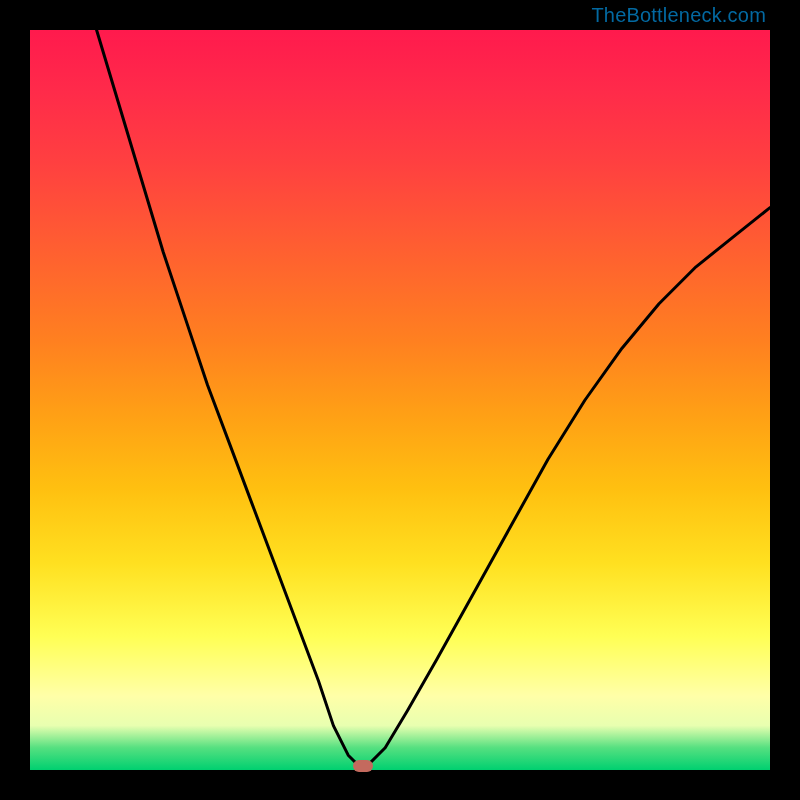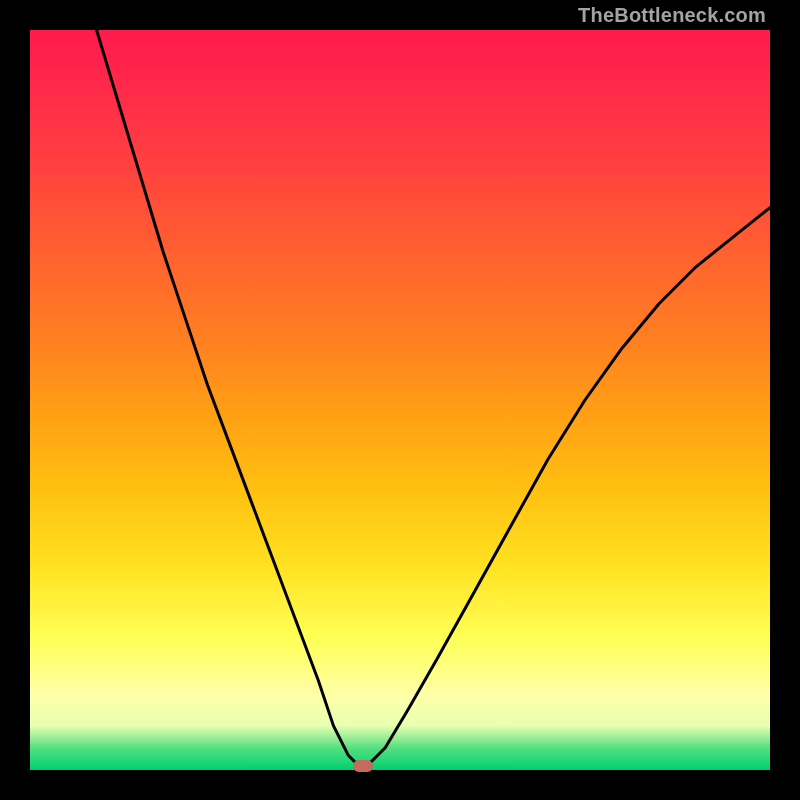--- a/index.html
+++ b/index.html
@@ -37,22 +37,22 @@
       #55e080 97%,
       #00d070 100%
     );
   }
   .watermark {
     position: absolute;
     top: 4px;
     right: 34px;
     font-family: Arial, Helvetica, sans-serif;
     font-size: 20px;
-    font-weight: 700;
-    color: #a3a3a3;
+    font-weight: 400;
+    color: #0369a1;
     letter-spacing: 0.2px;
     z-index: 10;
   }
   .marker {
     position: absolute;
     width: 20px;
     height: 12px;
     border-radius: 6px;
     background: #c46a5e;
     transform: translate(-50%, -50%);

